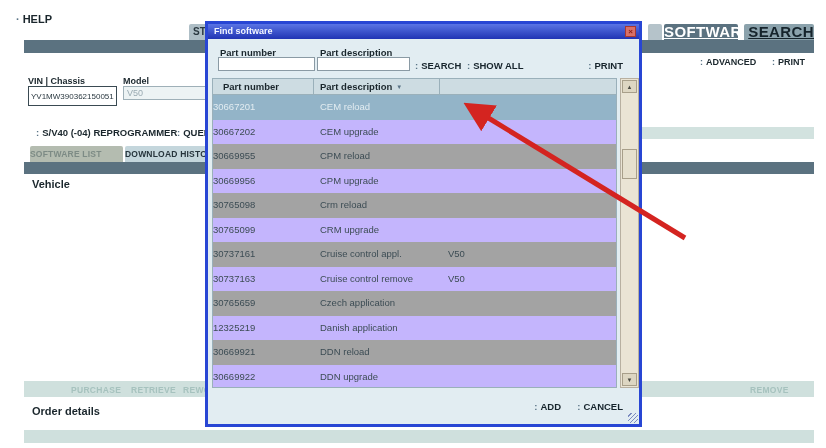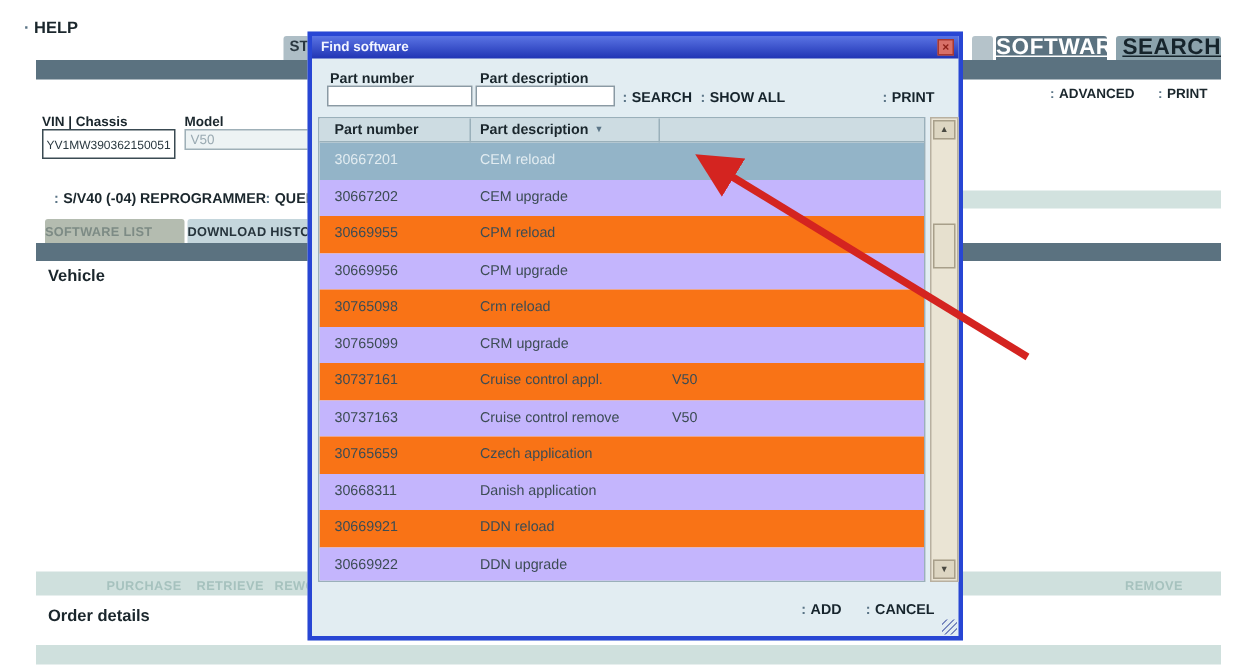--- a/index.html
+++ b/index.html
@@ -74,24 +74,24 @@
            border-bottom:1px solid #9ab0ba; display:flex; font-size:9.5px; font-weight:bold;
            color:#1a262c; line-height:16px; }
   .th { height:16px; }
   .th1 { width:100px; padding-left:10px; }
   .th2 { width:126px; padding-left:6px; border-left:1px solid #9ab0ba; }
   .th3 { flex:1; border-left:1px solid #9ab0ba; }
   .sort-ic { font-size:6px; color:#5a7486; margin-left:4px; vertical-align:1px; }
   .tbody { position:absolute; left:0; top:16px; right:0; bottom:0; overflow:hidden; }
   .trow { display:flex; height:24.5px; line-height:24.5px; font-size:9.5px; color:#3c4c54;
           background:#c4b5fd; }
-  .trow.alt { background:#f97316; }
+  .trow.alt { background:#a3a3a3; }
   .trow.sel { background:#93b4c8; color:#e2ecf1; }
   .tc { overflow:hidden; white-space:nowrap; }
-  .tc-part { width:100px; padding-left:10px; }
+  .tc-part { width:100px; }
   .tc-desc { width:127px; padding-left:7px; }
   .tc-model { flex:1; padding-left:8px; }
 
   .scrollbar { position:absolute; left:412px; top:54px; width:19px; height:310px;
                background:#eae4d4; border:1px solid #b8b0a0; }
   .sb-btn { position:absolute; left:1px; right:1px; height:13px; background:#ddd6c2;
             border:1px solid #a89f8a; font-size:6px; color:#4a4a42; text-align:center;
             line-height:12px; cursor:pointer; }
   .sb-up { top:1px; } .sb-down { bottom:1px; }
   .sb-thumb { position:absolute; left:1px; right:1px; top:70px; height:30px;
@@ -222,21 +222,21 @@
             <span class="tc tc-part">30737163</span>
             <span class="tc tc-desc">Cruise control remove</span>
             <span class="tc tc-model">V50</span>
           </div>
           <div class="trow alt">
             <span class="tc tc-part">30765659</span>
             <span class="tc tc-desc">Czech application</span>
             <span class="tc tc-model"></span>
           </div>
           <div class="trow">
-            <span class="tc tc-part">30668311</span>
+            <span class="tc tc-part">12325219</span>
             <span class="tc tc-desc">Danish application</span>
             <span class="tc tc-model"></span>
           </div>
           <div class="trow alt">
             <span class="tc tc-part">30669921</span>
             <span class="tc tc-desc">DDN reload</span>
             <span class="tc tc-model"></span>
           </div>
           <div class="trow">
             <span class="tc tc-part">30669922</span>

